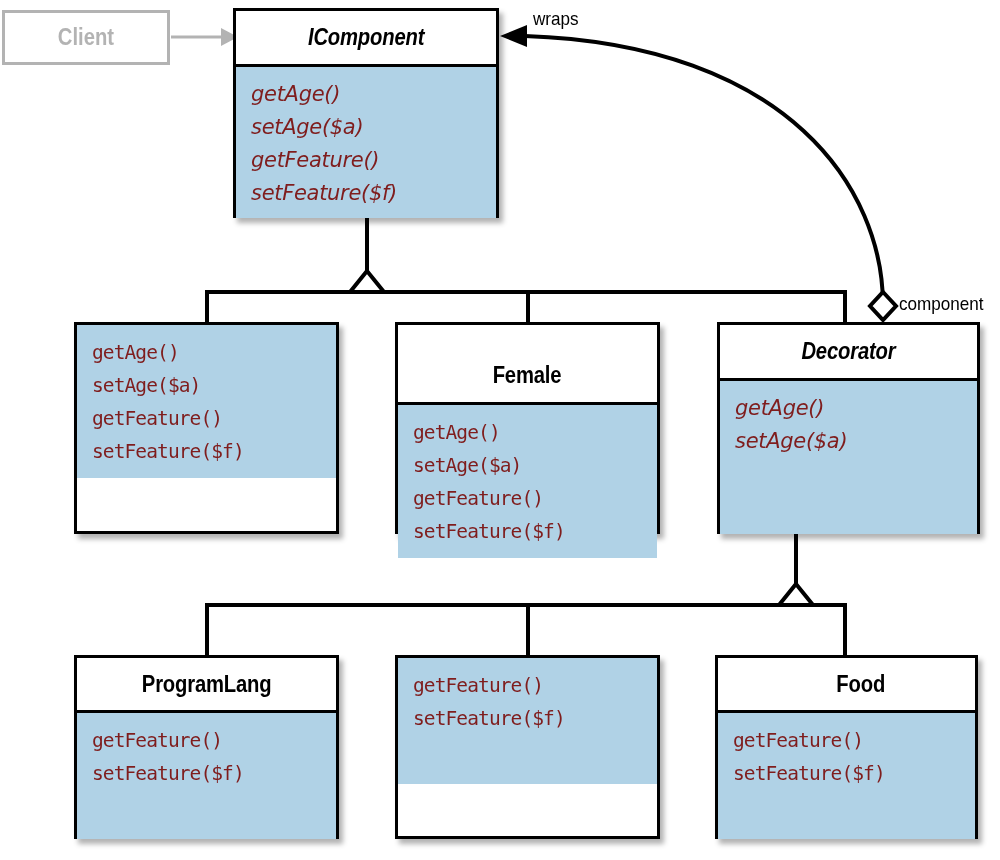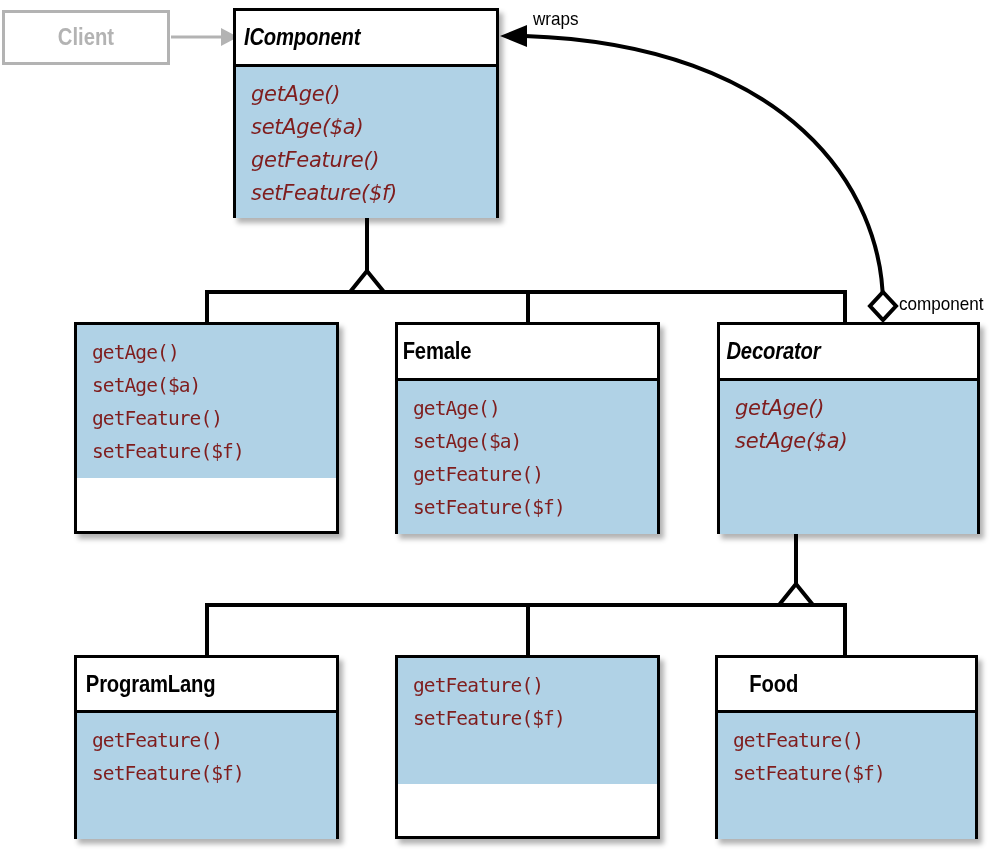--- a/index.html
+++ b/index.html
@@ -38,21 +38,21 @@
     background: #ffffff;
     z-index: 3;
     box-shadow: 4px 5px 5px rgba(0,0,0,0.30);
   }
   .uml-class .class-header {
     box-sizing: border-box;
     background: #ffffff;
     border-bottom: 3px solid #000000;
     display: flex;
     align-items: center;
-    justify-content: flex-start;
+    justify-content: center;
     text-align: center;
   }
   .uml-class .class-title {
     font-family: "Liberation Sans", sans-serif;
     font-weight: bold;
     font-size: 23px;
     letter-spacing: -0.2px;
     color: #000000;
     transform: scaleX(0.88);
   }
@@ -171,21 +171,21 @@
   <div class="uml-class" style="left:74px; top:322px; width:265px; height:212px;">
     <div class="class-body" style="height:153px;">
       <div class="method">getAge()</div>
       <div class="method">setAge($a)</div>
       <div class="method">getFeature()</div>
       <div class="method">setFeature($f)</div>
     </div>
   </div>
 
   <div class="uml-class" style="left:395px; top:322px; width:265px; height:212px;">
-    <div class="class-header" style="height:56px;">
+    <div class="class-header" style="height:56px;margin-top:24px;">
       <span class="class-title">Female</span>
     </div>
     <div class="class-body" style="height:153px;">
       <div class="method">getAge()</div>
       <div class="method">setAge($a)</div>
       <div class="method">getFeature()</div>
       <div class="method">setFeature($f)</div>
     </div>
   </div>
 

